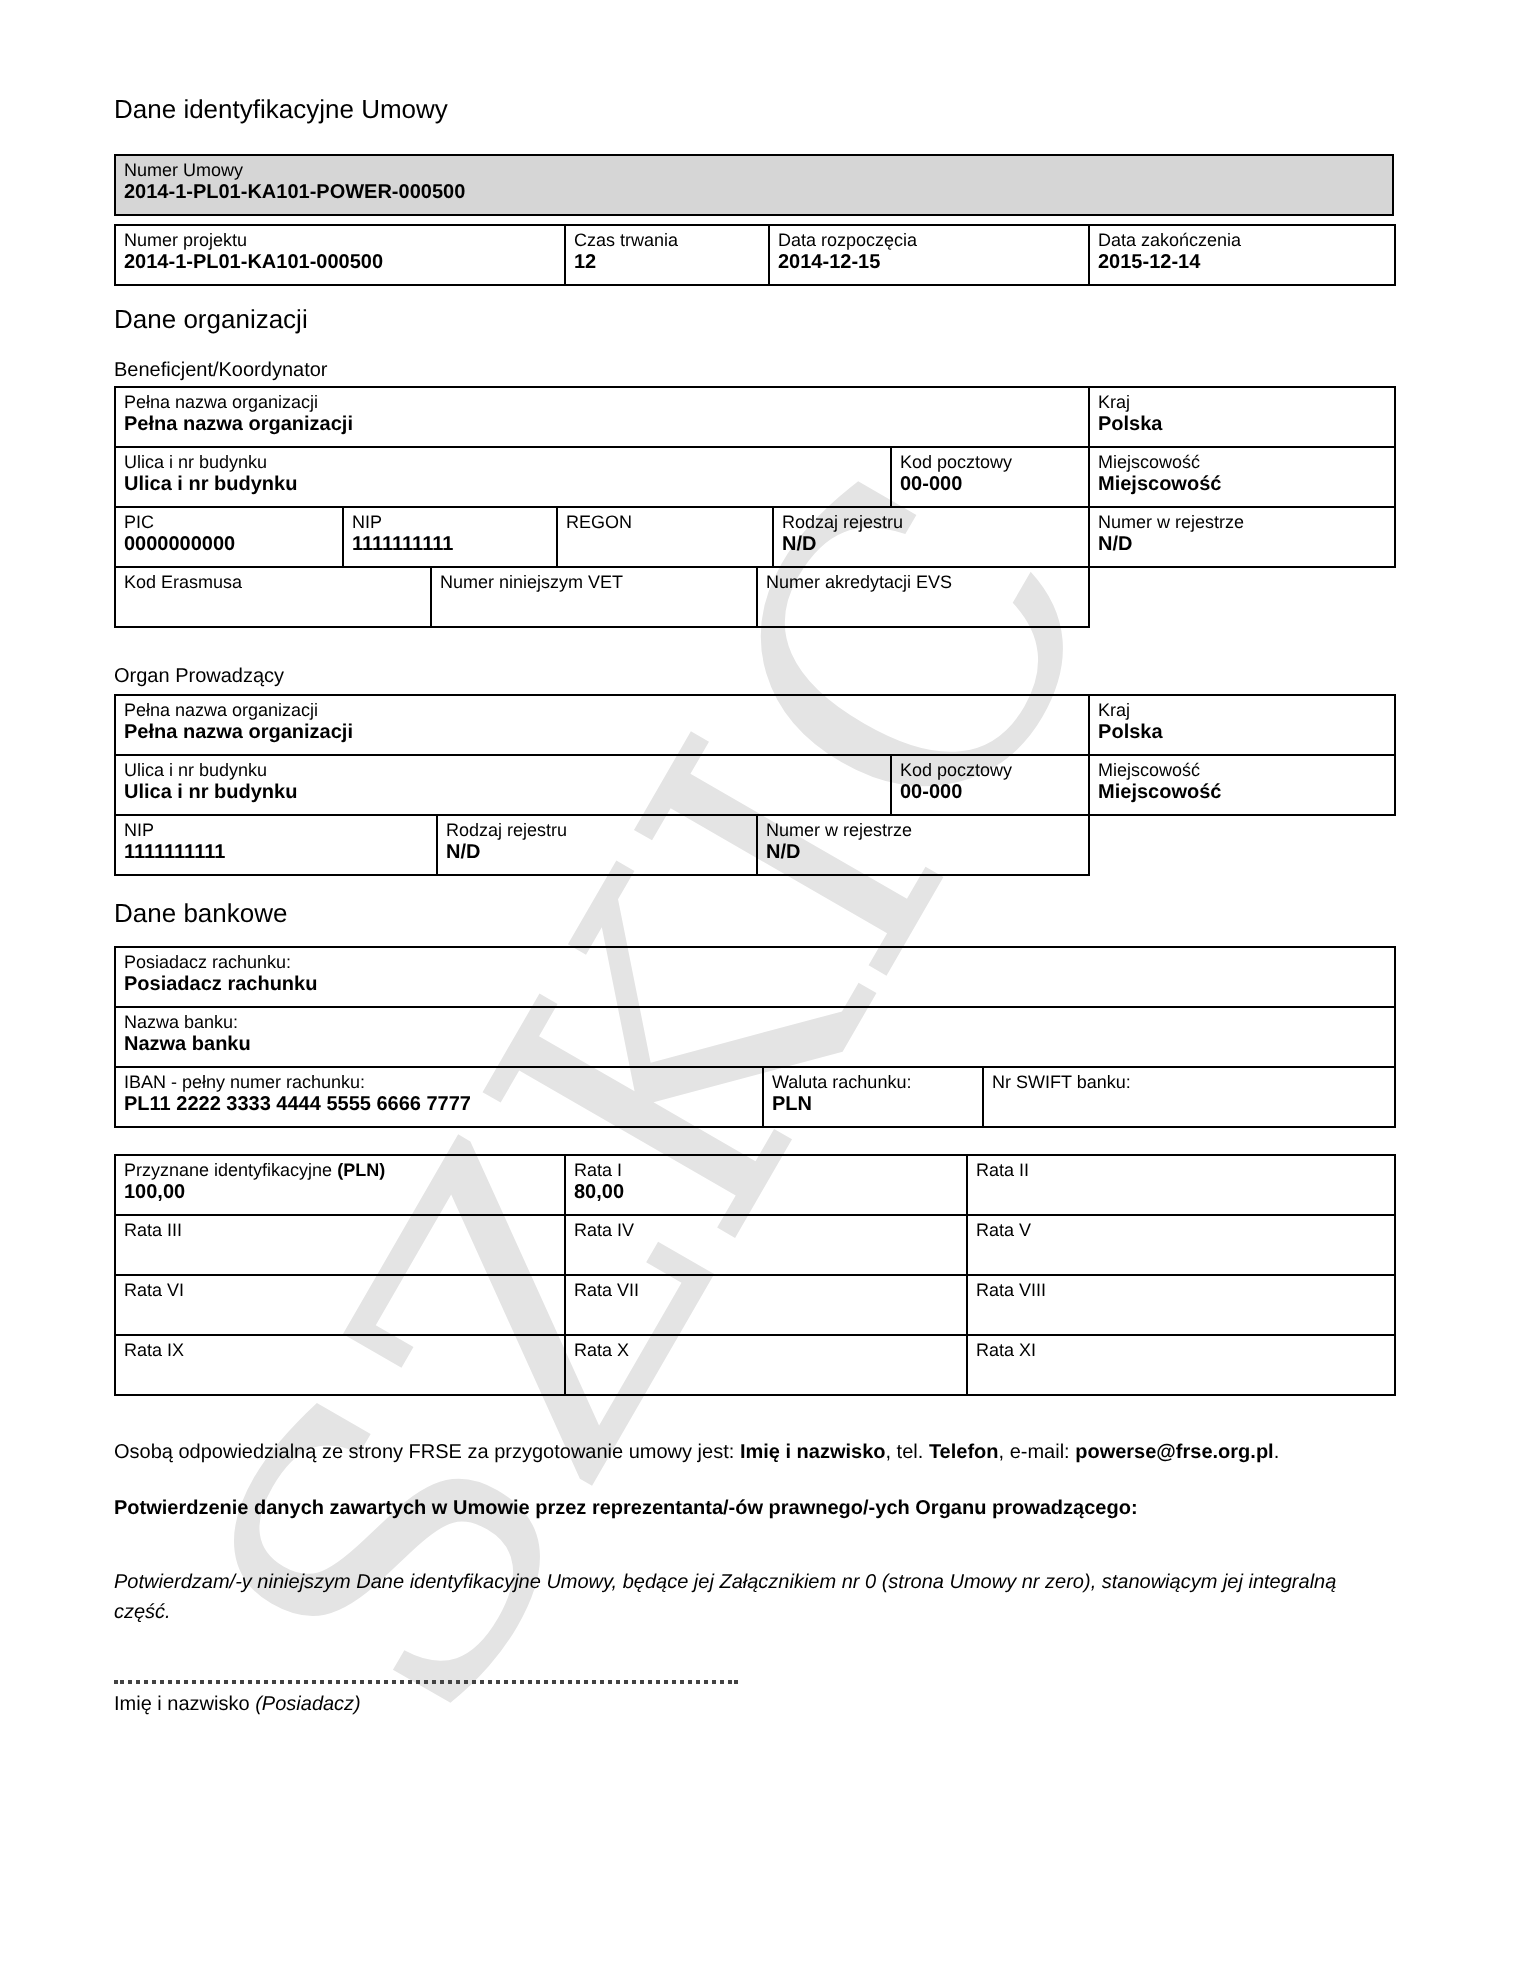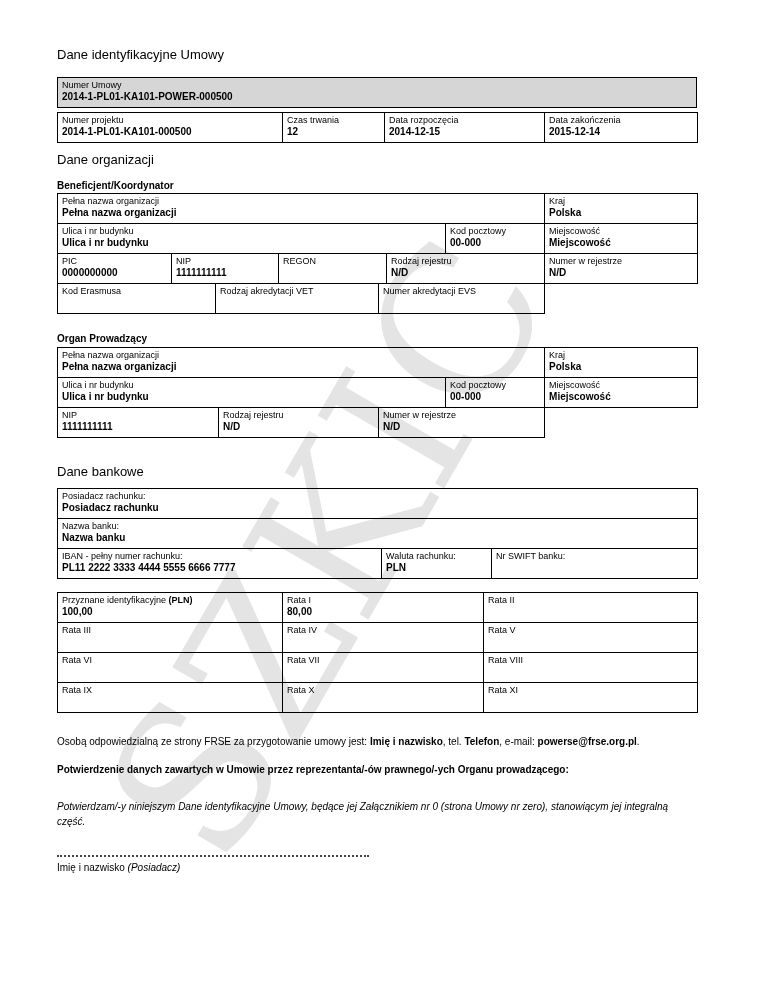--- a/index.html
+++ b/index.html
@@ -14,29 +14,29 @@
     font-family: "DejaVu Serif", serif;
     font-size: 200px; line-height: 200px;
     color: var(--watermark, #e4e4e4);
     letter-spacing: 2px; white-space: nowrap;
     z-index: 0; user-select: none;
   }
 
   .content { position: relative; z-index: 1; margin-left: 57px; width: 640px; }
 
   .h1 { font-size: 13px; line-height: 13px; font-weight: normal; margin: 0; }
-  .h2 { font-size: 10px; line-height: 10px; font-weight: bold; margin: 0; }
+  .h2 { font-size: 10px; line-height: 10px; font-weight: normal; margin: 0; }
 
   .mt-title    { margin-top: 48px; }
   .num-tbl     { margin-top: 16px; width: 219px; }
   .contract-row-tbl { margin-top: 4px; }
   .org-title   { margin-top: 10px; }
   .benef-sub   { margin-top: 15px; margin-bottom: 2px; }
   .organ-sub   { margin-top: 20px; margin-bottom: 3px; }
-  .bank-title  { margin-top: 27px; }
+  .bank-title  { margin-top: 12px; }
   .bank-tbl    { margin-top: 10px; }
   .rates-tbl   { margin-top: 13px; }
 
   table.tbl { border-collapse: collapse; table-layout: fixed; width: 640px; }
   .tbl td {
     border: 1.5px solid var(--border, #000);
     padding: 2px 4px; vertical-align: top; height: 30px;
     background: transparent;
   }
   .tbl td.filler { border: none; }
@@ -169,21 +169,21 @@
           <div class="lbl">Numer w rejestrze</div>
           <div class="val">N/D</div>
         </td>
       </tr>
       <tr>
         <td colspan="2">
           <div class="lbl">Kod Erasmusa</div>
           <div class="val"></div>
         </td>
         <td colspan="2">
-          <div class="lbl">Rodzaj akredytacji VET</div>
+          <div class="lbl">Numer niniejszym VET</div>
           <div class="val"></div>
         </td>
         <td colspan="3">
           <div class="lbl">Numer akredytacji EVS</div>
           <div class="val"></div>
         </td>
         <td class="filler"></td>
       </tr>
     </tbody>
       </table>

